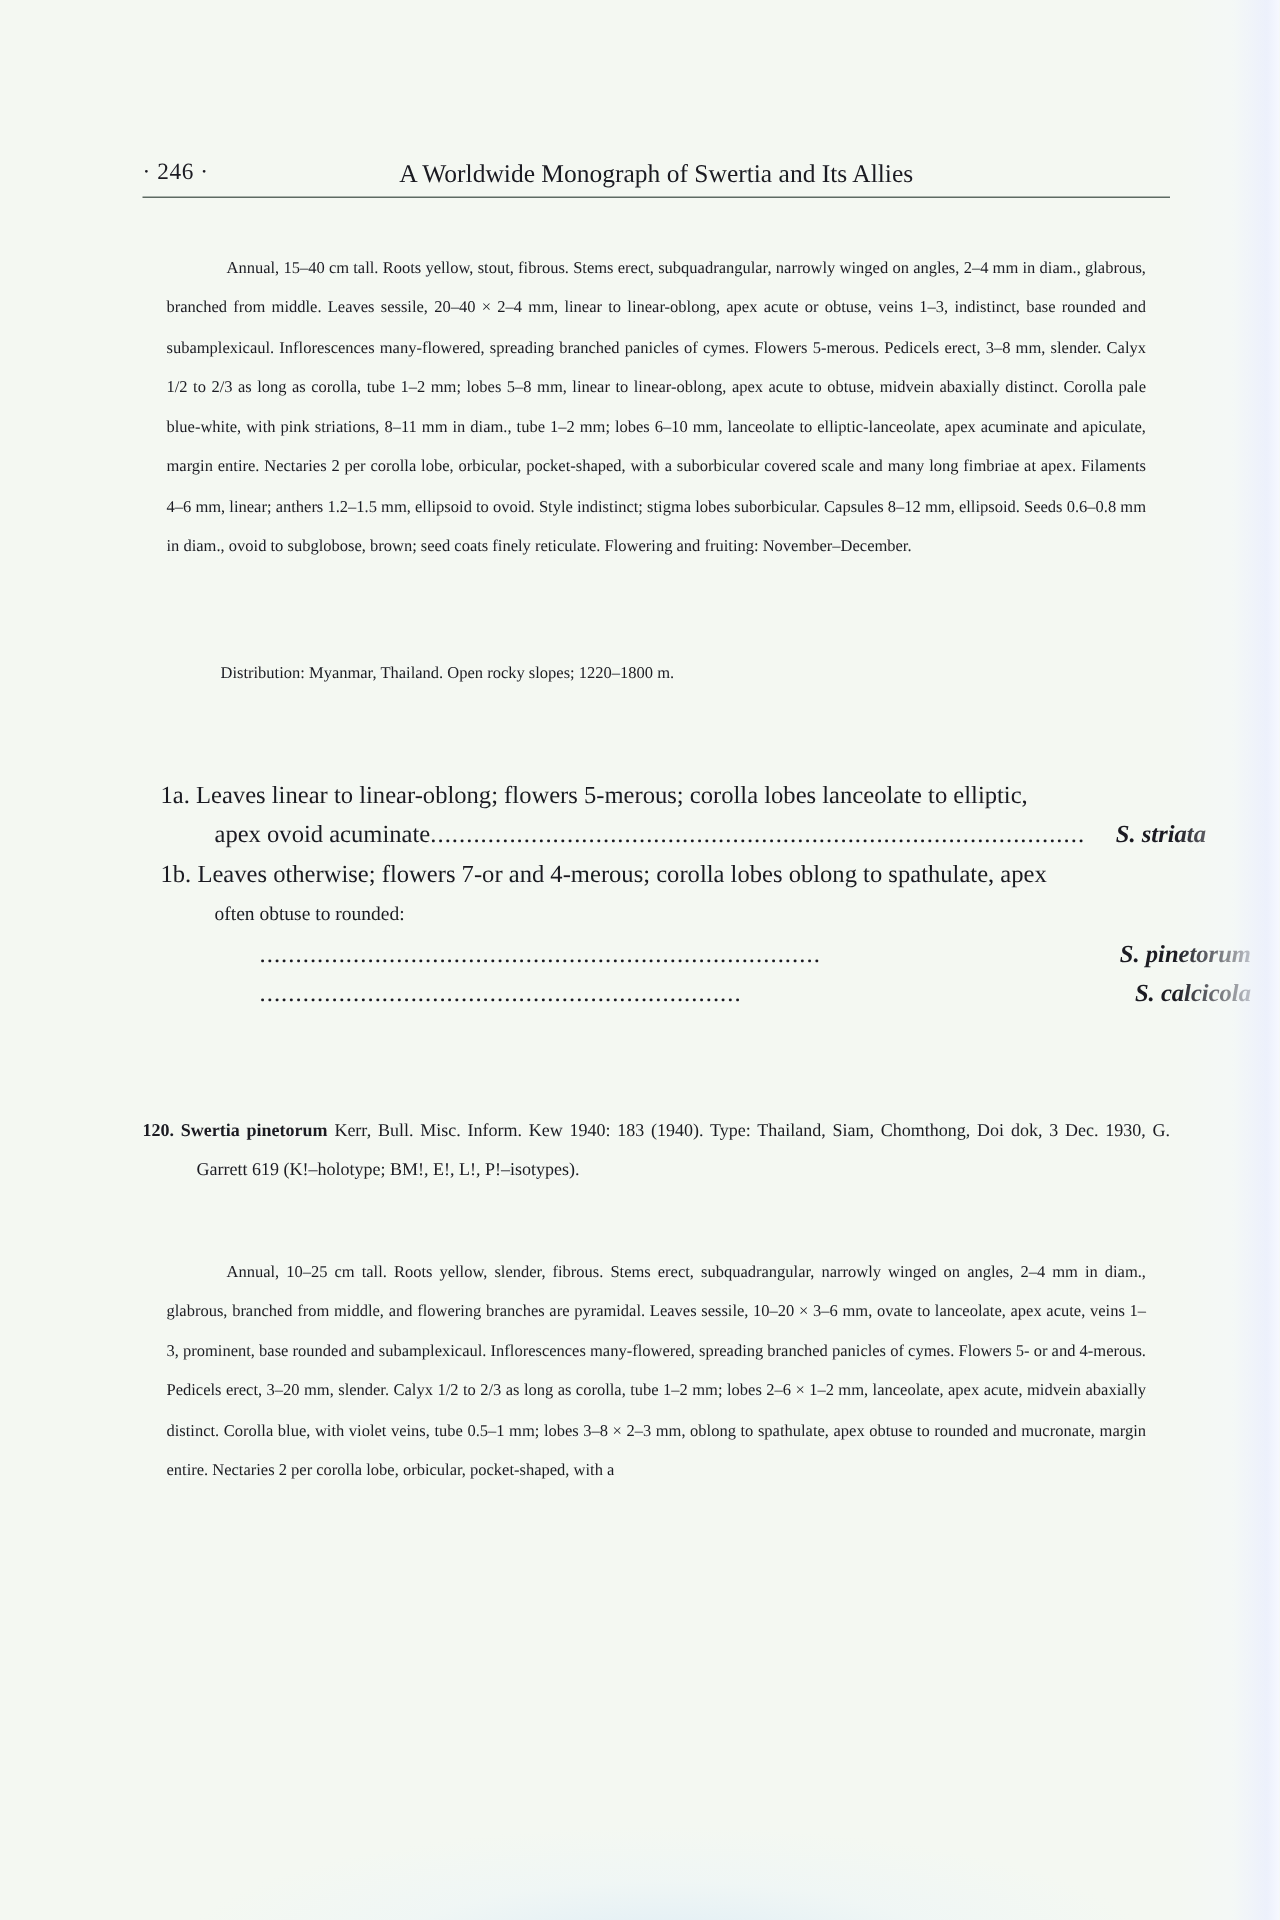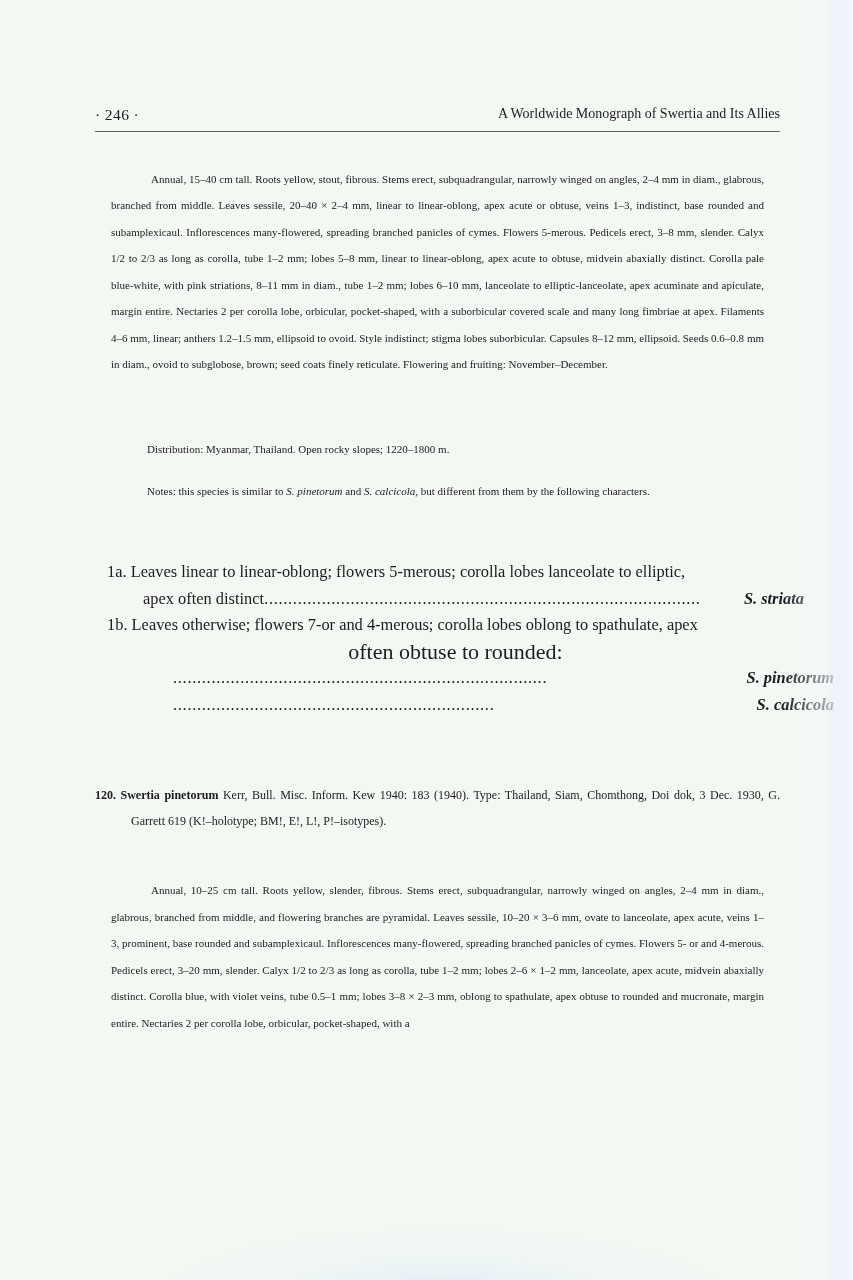--- a/index.html
+++ b/index.html
@@ -58,22 +58,22 @@
     top: 0;
     font-size: 15.5px;
     letter-spacing: 0.4px;
     white-space: nowrap;
   }
   .head-title {
     position: absolute;
     left: 0;
     top: 0;
     width: 685px;
-    text-align: right;
-    font-size: 14px;
+    text-align: center;
+    font-size: 17px;
     white-space: nowrap;
   }
   .head-rule {
     position: absolute;
     left: 95px;
     top: 131px;
     width: 685px;
     height: 1px;
     background: #5d6a62;
   }
@@ -165,42 +165,41 @@
   <div class="head-rule"></div>
 
   <div class="col">
 
     <p class="body indent">Annual, 15–40 cm tall. Roots yellow, stout, fibrous. Stems erect, subquadrangular, narrowly winged on angles, 2–4 mm in diam., glabrous, branched from middle. Leaves sessile, 20–40 × 2–4 mm, linear to linear-oblong, apex acute or obtuse, veins 1–3, indistinct, base rounded and subamplexicaul. Inflorescences many-flowered, spreading branched panicles of cymes. Flowers 5-merous. Pedicels erect, 3–8 mm, slender. Calyx 1/2 to 2/3 as long as corolla, tube 1–2 mm; lobes 5–8 mm, linear to linear-oblong, apex acute to obtuse, midvein abaxially distinct. Corolla pale blue-white, with pink striations, 8–11 mm in diam., tube 1–2 mm; lobes 6–10 mm, lanceolate to elliptic-lanceolate, apex acuminate and apiculate, margin entire. Nectaries 2 per corolla lobe, orbicular, pocket-shaped, with a suborbicular covered scale and many long fimbriae at apex. Filaments 4–6 mm, linear; anthers 1.2–1.5 mm, ellipsoid to ovoid. Style indistinct; stigma lobes suborbicular. Capsules 8–12 mm, ellipsoid. Seeds 0.6–0.8 mm in diam., ovoid to subglobose, brown; seed coats finely reticulate. Flowering and fruiting: November–December.</p>
 
     <div class="gap-para"></div>
 
     <div class="block-distribution">
       <p class="body">Distribution: Myanmar, Thailand. Open rocky slopes; 1220–1800 m.</p>
-      <p class="body"><span>Notes: this species is similar to </span><i>S. pinetorum</i><span> and </span><i>S. calcicola</i><span>, but different from them by the following characters.</span></p>
     </div>
 
     <div class="gap-para"></div>
 
     <div class="key">
 
       <div class="key-row">
         <span>1a.</span>
         <span>Leaves linear to linear-oblong; flowers 5-merous; corolla lobes lanceolate to elliptic,</span>
       </div>
       <div class="leader-line key-row-indent-1">
-        <span class="lead-text">apex often distinct</span>
+        <span class="lead-text">apex ovoid acuminate</span>
           <span class="dots">...........................................................................................</span>
           <span class="lead-target">S. striata</span>
       </div>
 
       <div class="key-row">
         <span>1b.</span>
         <span>Leaves otherwise; flowers 7-or and 4-merous; corolla lobes oblong to spathulate, apex</span>
       </div>
-      <div class="key-row-indent-1" style="font-size:22px;line-height:26.45px;text-align:center;">often obtuse to rounded:</div>
+      <div class="key-row-indent-1" style="font-size:13px;line-height:26.45px;">often obtuse to rounded:</div>
 
       <div class="leader-line key-row-indent-2">
           <span class="dots">..............................................................................</span>
           <span class="lead-target">S. pinetorum</span>
       </div>
 
       <div class="leader-line key-row-indent-2">
           <span class="dots">...................................................................</span>
           <span class="lead-target">S. calcicola</span>
       </div>

